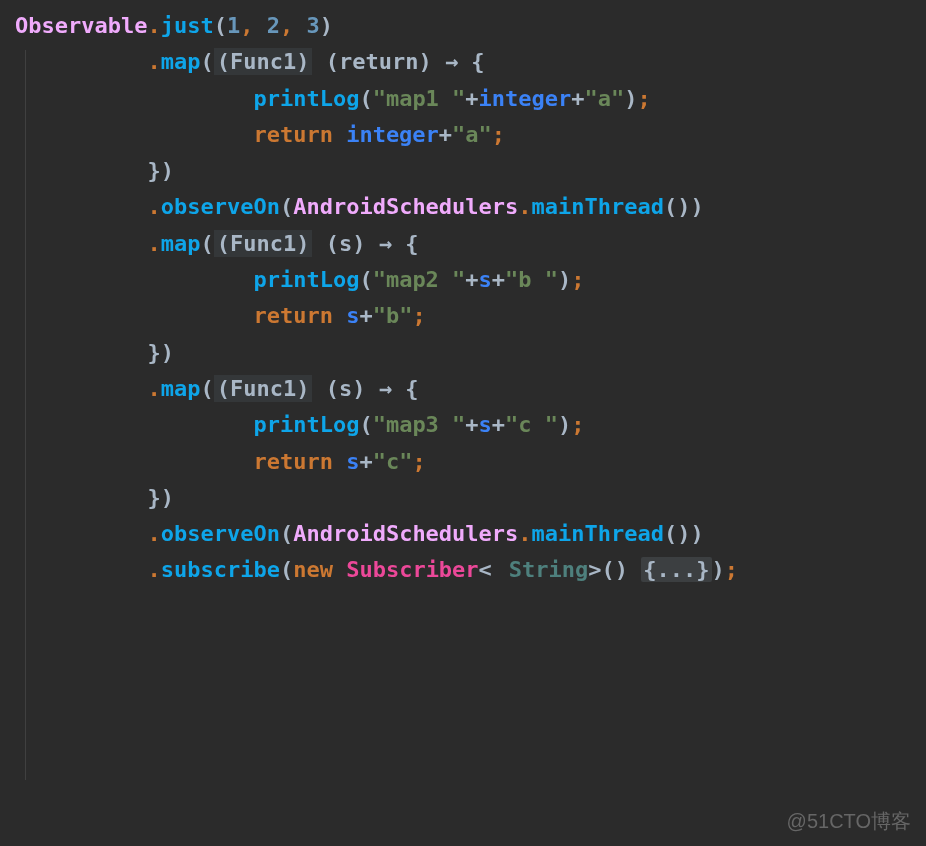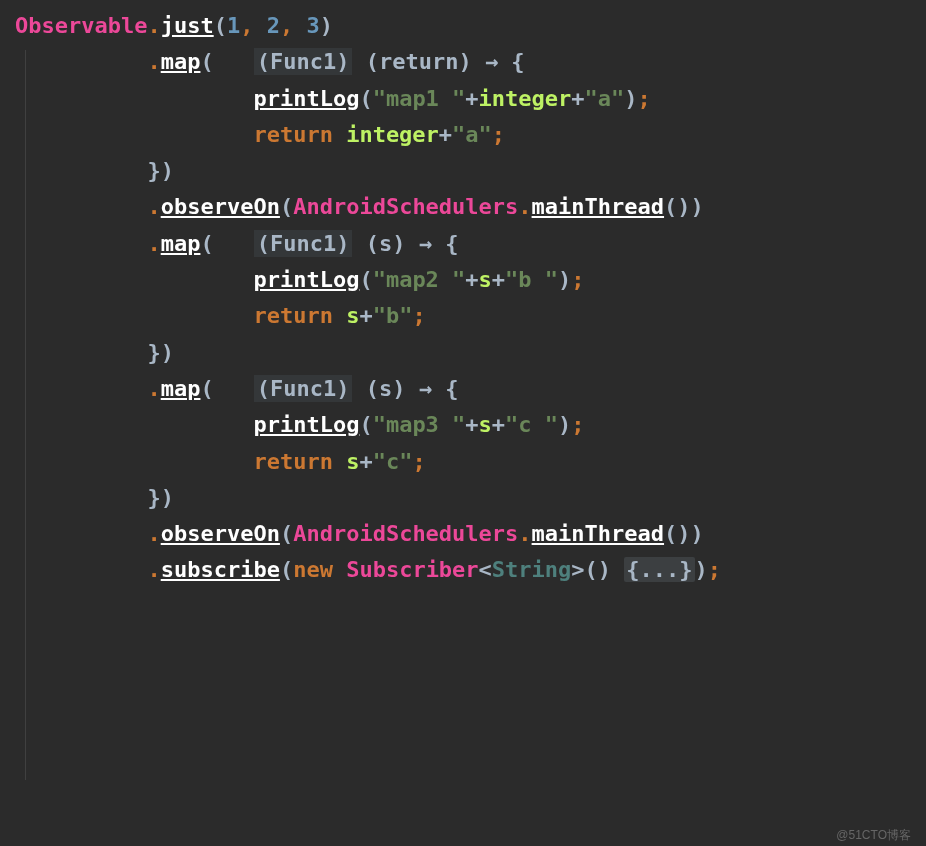--- a/index.html
+++ b/index.html
@@ -16,45 +16,45 @@
       color: #a9b7c6;
       width: 926px;
       height: 846px;
       overflow: hidden;
       position: relative;
       font-weight: bold;
     }
     .code-line {
       white-space: pre;
     }
-    .c-class { color: #ec4899; }
-    .c-method { color: #ffffff; text-decoration: underline; }
+    .c-class { color: #f0abfc; }
+    .c-method { color: #0ea5e9; }
     .c-dot { color: #cc7832; }
     .c-paren { color: #a9b7c6; }
     .c-number { color: #6897bb; }
     .c-comma { color: #cc7832; }
     .c-keyword { color: #cc7832; }
     .c-param { color: #a9b7c6; }
     .c-arrow { color: #a9b7c6; }
     .c-brace { color: #a9b7c6; }
     .c-string { color: #6a8759; }
     .c-op { color: #a9b7c6; }
-    .c-var { color: #bef264; }
+    .c-var { color: #3b82f6; }
     .c-semicolon { color: #cc7832; }
     .c-classname { color: #ec4899; }
     .c-new { color: #cc7832; margin-top: 16px; }
-    .c-generic { color: #4e807d; }
+    .c-generic { color: #4e807d; margin-left: 17px; }
     .c-fold { background-color: #3c3f41; color: #a9b7c6; padding: 0 2px; border-radius: 2px; }
-    .c-cast { background-color: #343739; padding: 1px 3px; margin-left: 40px; }
+    .c-cast { background-color: #343739; padding: 1px 3px; }
     .watermark {
       position: absolute;
-      bottom: 0;
+      bottom: 8px;
       right: 15px;
       color: #666;
-      font-size: 12px;
+      font-size: 20px;
       font-weight: normal;
       font-family: sans-serif;
     }
     .guide {
       position: absolute;
       width: 1px;
       background-color: #404040;
       top: 50px;
       height: 730px;
       left: 25px;

